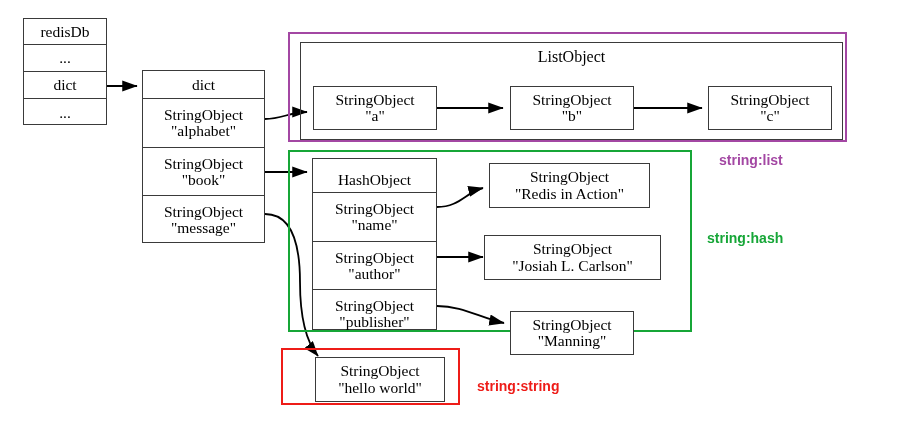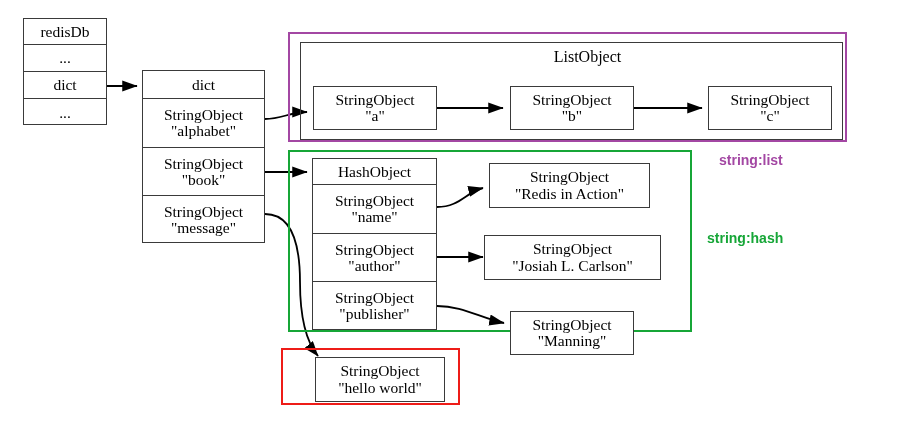--- a/index.html
+++ b/index.html
@@ -72,21 +72,20 @@
     border: 1.6px solid #3a3a3a;
     background: transparent;
     z-index: 3;
   }
   .container-title {
     position: absolute;
     text-align: center;
     font-size: 16px;
     color: #000;
     z-index: 4;
-    padding-left: 16px;
   }
 
   
   .group-rect {
     position: absolute;
     box-sizing: border-box;
     background: transparent;
     z-index: 2;
   }
   .group-label {
@@ -183,21 +182,21 @@
     </span>
   </div>
   <div class="sbox" style="left:708px; top:86px; width:124px; height:44px;">
     <span>
       <span class="l1">StringObject</span>
       <span class="l2">"c"</span>
     </span>
   </div>
 
   <div class="struct" id="hashobj" style="left:312px; top:158px; width:125px; height:172px;">
-    <div class="row" style="height:26px;">HashObject</div>
+    <div class="row" style="height:26px;margin-top:8px;">HashObject</div>
 
     <div class="row" style="height:49px;">
       <span class="two-line">
         <span class="l1">StringObject</span>
         <span class="l2">"name"</span>
       </span>
     </div>
 
     <div class="row" style="height:48px;">
       <span class="two-line">
@@ -237,14 +236,15 @@
 
   <div class="sbox" style="left:315px; top:357px; width:130px; height:45px;">
     <span>
       <span class="l1">StringObject</span>
       <span class="l2">"hello world"</span>
     </span>
   </div>
 
   <div class="group-label" style="left:719px; top:152px; color:#a347a3;">string:list</div>
   <div class="group-label" style="left:707px; top:230px; color:#16a637;">string:hash</div>
+  <div class="group-label" style="left:477px; top:378px; color:#ee1c18;">string:string</div>
 
 </div>
 
 </body></html>

